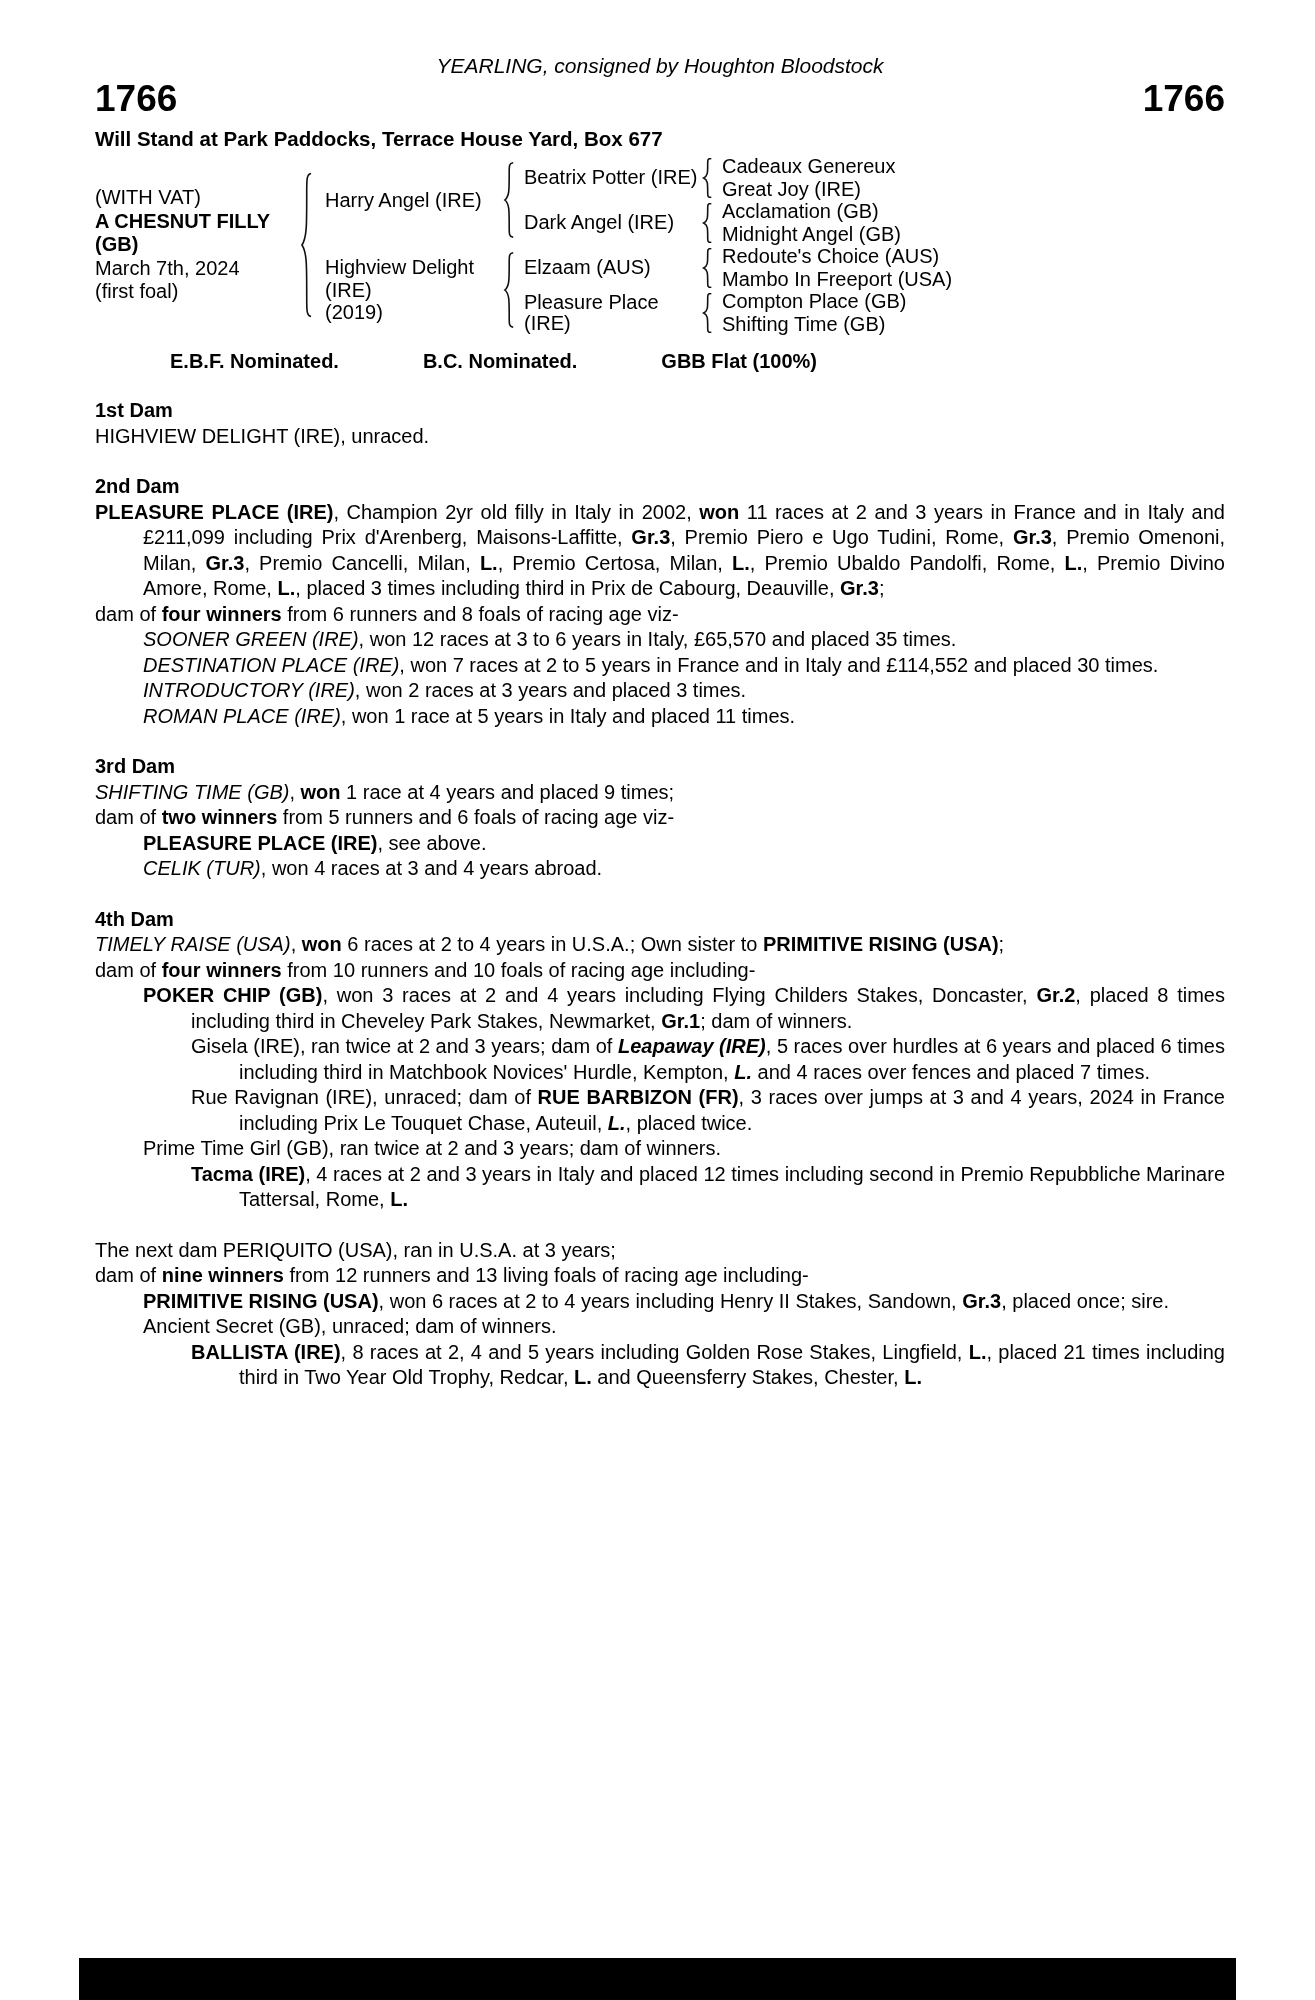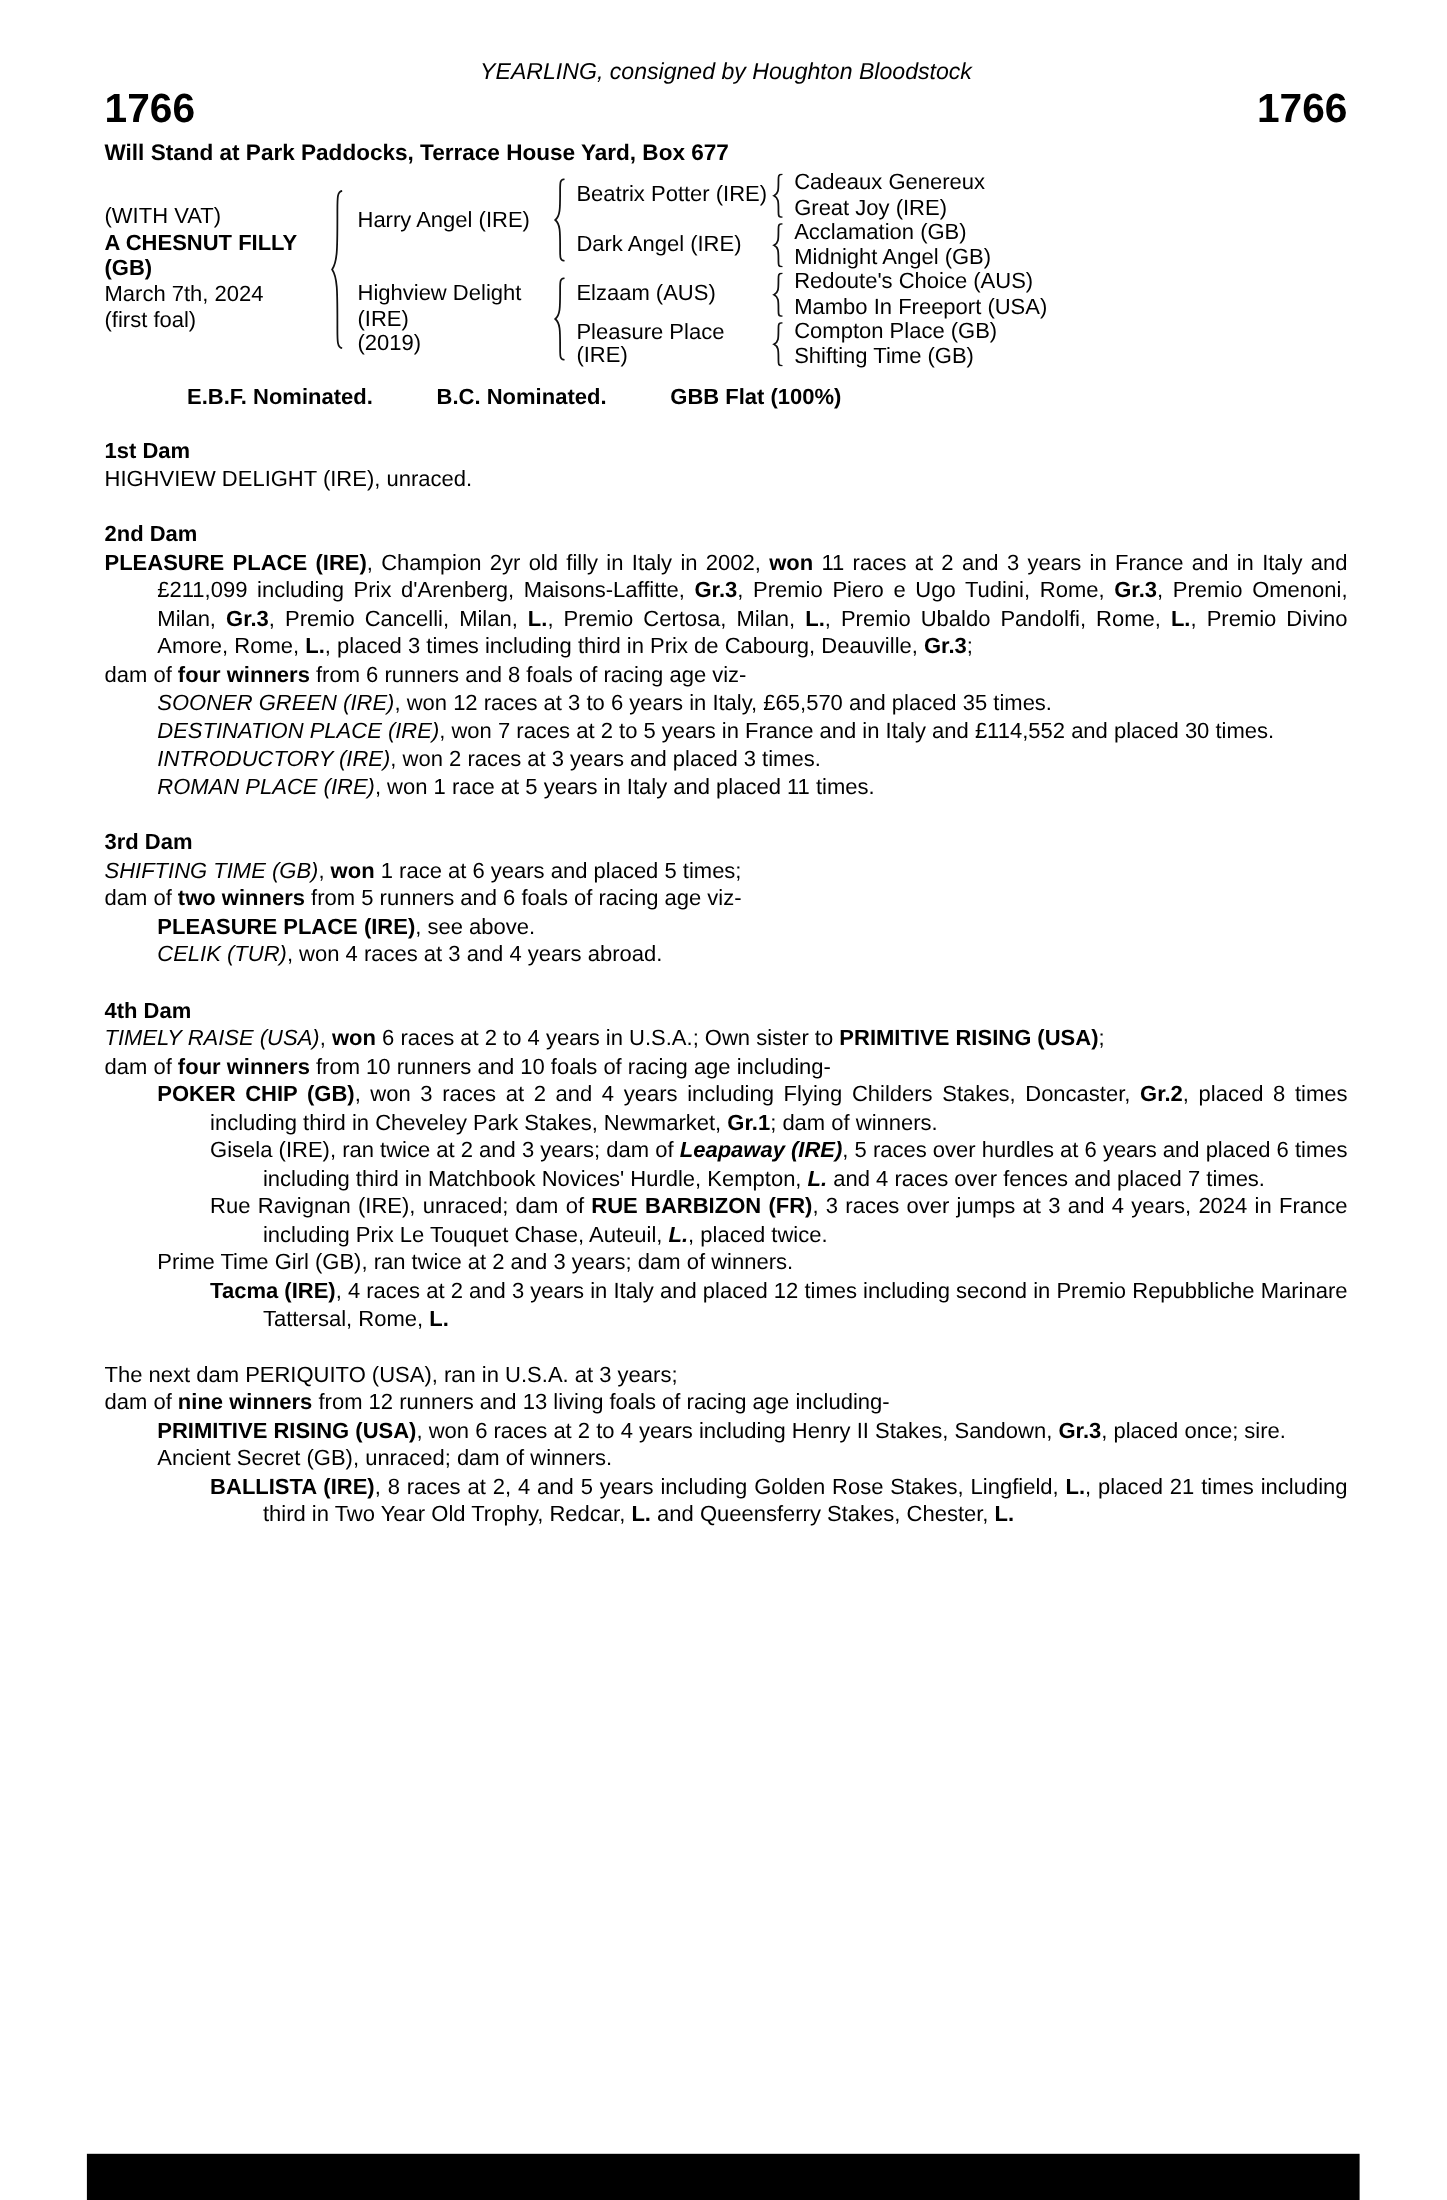--- a/index.html
+++ b/index.html
@@ -25,21 +25,21 @@
   .gp-col{display:flex;flex-direction:column;}
   .gp-block{display:flex;align-items:center;height:45px;}
   .gp-name{width:178px;flex:none;padding-left:9px;line-height:21px;}
   .ggp-col{display:flex;flex-direction:column;}
   .ggp-row{height:22.5px;line-height:22.5px;white-space:nowrap;padding-left:9px;}
   svg.brace{flex:none;display:block;}
   .brace-s{width:11px;height:40px;}
   .brace-m{width:12px;height:76px;}
   .brace-l{width:13px;height:146px;}
 
-  .noms{display:flex;gap:58px;padding-left:75px;font-weight:bold;font-size:20px;margin-top:15px;}
+  .noms{display:flex;gap:84px;padding-left:75px;font-weight:bold;font-size:20px;margin-top:15px;}
 
   .sections{font-size:20px;}
   .section{margin-top:25px;}
   .section h3{font-size:20px;font-weight:bold;margin:0;line-height:25.5px;}
   .section p{margin:0;text-align:justify;line-height:25.5px;}
   .l0{padding-left:48px;text-indent:-48px;}
   .l1{padding-left:96px;text-indent:-48px;}
   .l2{padding-left:144px;text-indent:-48px;}
 
   .bottom-bar{position:absolute;left:79px;right:79px;bottom:0;height:42px;background:#000;}
@@ -159,21 +159,21 @@
       <p class="l0"><span style="font-weight: bold;">PLEASURE PLACE (IRE)</span><span>, Champion 2yr old filly in Italy in 2002, </span><span style="font-weight: bold;">won</span><span> 11 races at 2 and 3 years in France and in Italy and £211,099 including Prix d'Arenberg, Maisons-Laffitte, </span><span style="font-weight: bold;">Gr.3</span><span>, Premio Piero e Ugo Tudini, Rome, </span><span style="font-weight: bold;">Gr.3</span><span>, Premio Omenoni, Milan, </span><span style="font-weight: bold;">Gr.3</span><span>, Premio Cancelli, Milan, </span><span style="font-weight: bold;">L.</span><span>, Premio Certosa, Milan, </span><span style="font-weight: bold;">L.</span><span>, Premio Ubaldo Pandolfi, Rome, </span><span style="font-weight: bold;">L.</span><span>, Premio Divino Amore, Rome, </span><span style="font-weight: bold;">L.</span><span>, placed 3 times including third in Prix de Cabourg, Deauville, </span><span style="font-weight: bold;">Gr.3</span><span>;</span></p>
       <p class="l0"><span>dam of </span><span style="font-weight: bold;">four winners</span><span> from 6 runners and 8 foals of racing age viz-</span></p>
       <p class="l1"><span style="font-style: italic;">SOONER GREEN (IRE)</span><span>, won 12 races at 3 to 6 years in Italy, £65,570 and placed 35 times.</span></p>
       <p class="l1"><span style="font-style: italic;">DESTINATION PLACE (IRE)</span><span>, won 7 races at 2 to 5 years in France and in Italy and £114,552 and placed 30 times.</span></p>
       <p class="l1"><span style="font-style: italic; margin-top: 33px;">INTRODUCTORY (IRE)</span><span>, won 2 races at 3 years and placed 3 times.</span></p>
       <p class="l1"><span style="font-style: italic;">ROMAN PLACE (IRE)</span><span>, won 1 race at 5 years in Italy and placed 11 times.</span></p>
     </div>
 
     <div class="section">
       <h3>3rd Dam</h3>
-      <p class="l0"><span style="font-style: italic;">SHIFTING TIME (GB)</span><span>, </span><span style="font-weight: bold;">won</span><span> 1 race at 6 years and placed 5 times;</span></p>
+      <p class="l0"><span style="font-style: italic;">SHIFTING TIME (GB)</span><span>, </span><span style="font-weight: bold;">won</span><span> 1 race at 4 years and placed 9 times;</span></p>
       <p class="l0"><span>dam of </span><span style="font-weight: bold;">two winners</span><span> from 5 runners and 6 foals of racing age viz-</span></p>
       <p class="l1"><span style="font-weight: bold;">PLEASURE PLACE (IRE)</span><span>, see above.</span></p>
       <p class="l1"><span style="font-style: italic;">CELIK (TUR)</span><span>, won 4 races at 3 and 4 years abroad.</span></p>
     </div>
 
     <div class="section">
       <h3>4th Dam</h3>
       <p class="l0"><span style="font-style: italic;">TIMELY RAISE (USA)</span><span>, </span><span style="font-weight: bold;">won</span><span> 6 races at 2 to 4 years in U.S.A.; Own sister to </span><span style="font-weight: bold;">PRIMITIVE RISING (USA)</span><span>;</span></p>
       <p class="l0"><span>dam of </span><span style="font-weight: bold;">four winners</span><span> from 10 runners and 10 foals of racing age including-</span></p>
       <p class="l1"><span style="font-weight: bold;">POKER CHIP (GB)</span><span>, won 3 races at 2 and 4 years including Flying Childers Stakes, Doncaster, </span><span style="font-weight: bold;">Gr.2</span><span>, placed 8 times including third in Cheveley Park Stakes, Newmarket, </span><span style="font-weight: bold;">Gr.1</span><span>; dam of winners.</span></p>

